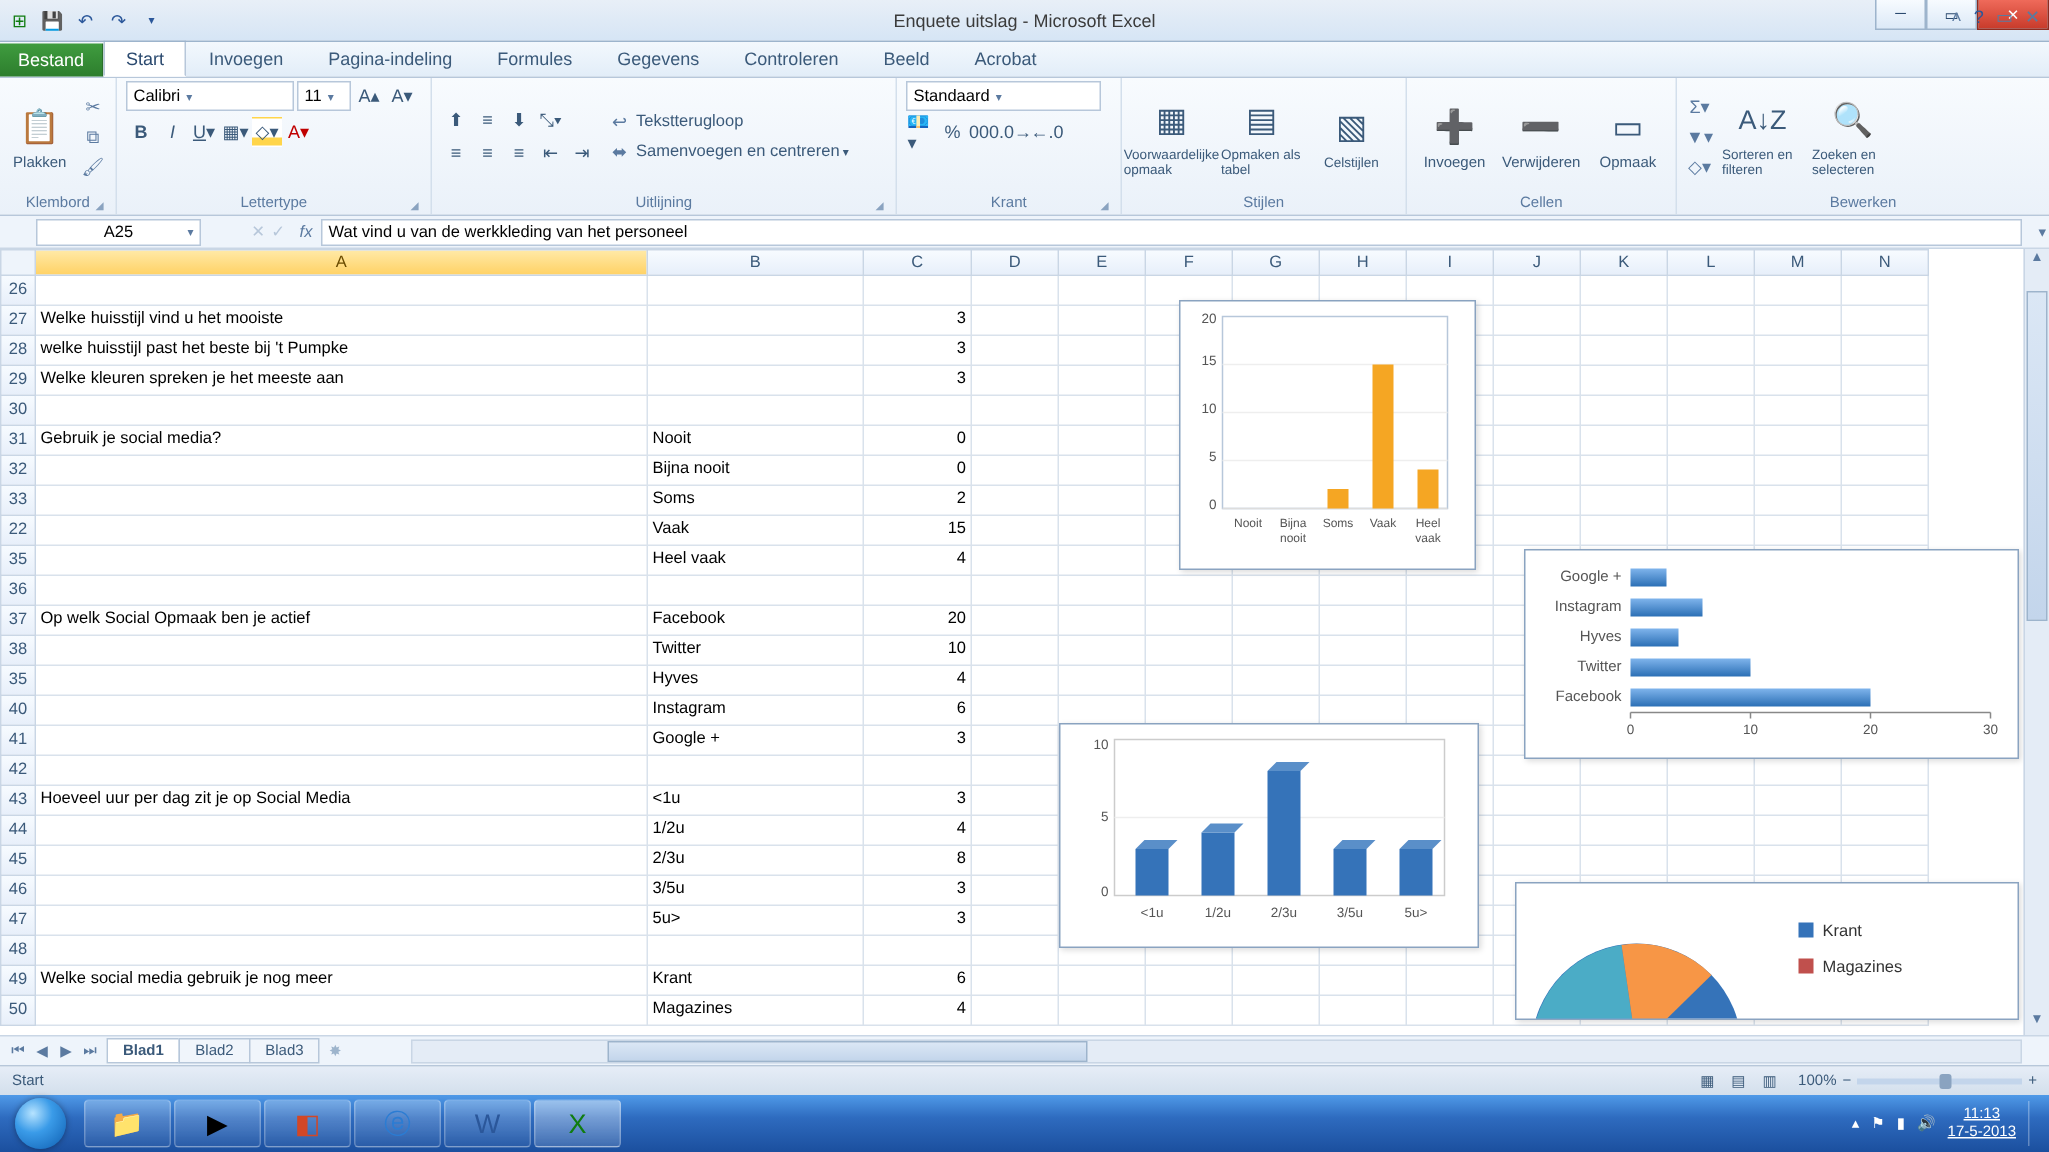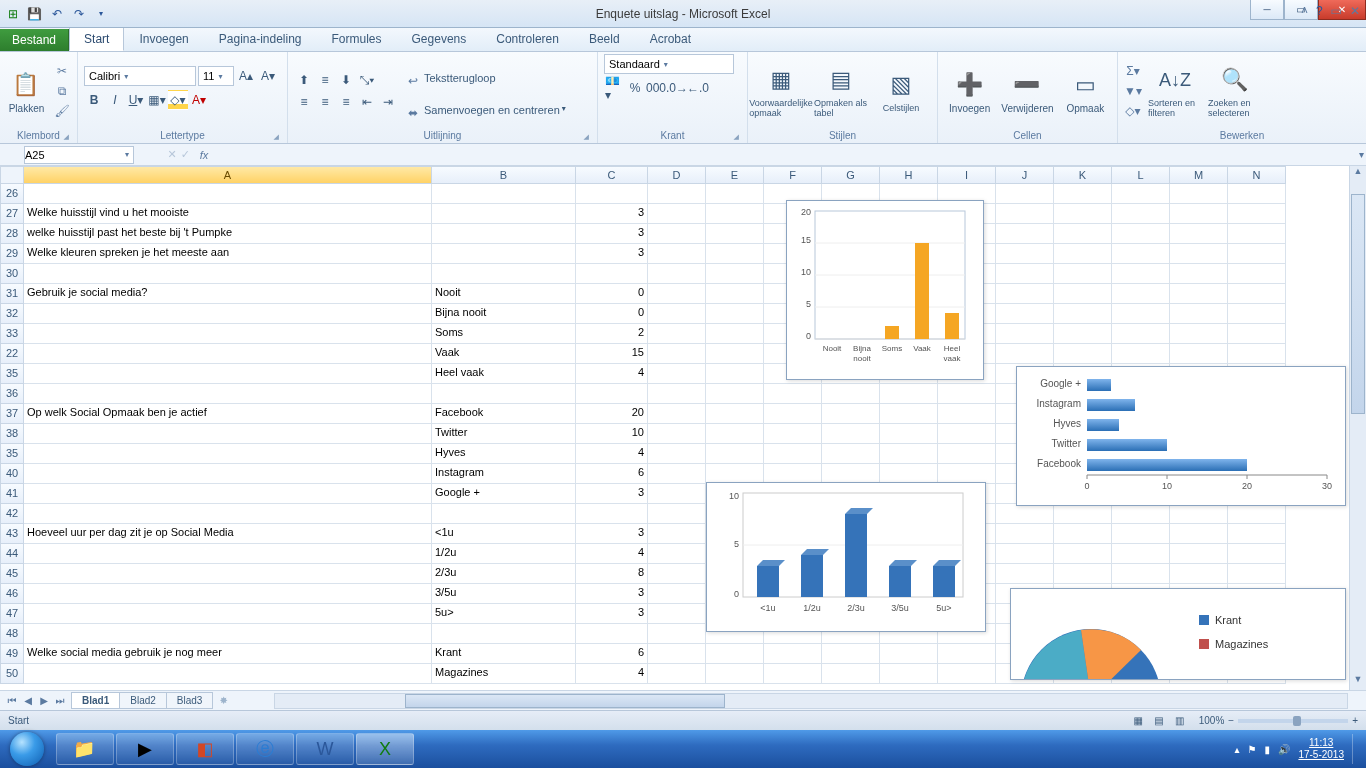--- a/index.html
+++ b/index.html
@@ -24,29 +24,29 @@
   .ribbon { height:92px; background:linear-gradient(#f8fbfe,#eaf1f9); border-bottom:1px solid #b7c7da; display:flex; position:relative;}
   .group { border-right:1px solid #d3dfec; display:flex; flex-direction:column; justify-content:space-between; padding:2px 6px 0;}
   .group-body { flex:1; display:flex; align-items:center; gap:6px;}
   .group-label { text-align:center; font-size:10px; color:#5b7aa0; padding:2px 0; position:relative;}
   .group-label::after { content:"◢"; font-size:7px; position:absolute; right:2px; bottom:2px; color:#8aa3c0;}
   .group-label.nolaunch::after { content:""; }
   .big-btn { display:flex; flex-direction:column; align-items:center; width:54px; font-size:10px; color:#3b5a7a; gap:2px;}
   .big-btn .ico { width:32px; height:32px; display:flex; align-items:center; justify-content:center; font-size:22px;}
   .mini { width:18px; height:18px; display:flex; align-items:center; justify-content:center; color:#5b7aa0; font-size:12px;}
   .col { display:flex; flex-direction:column; gap:2px;}
-  .row { display:flex; gap:2px; margin-top:12px;}
+  .row { display:flex; gap:2px; align-items:center;}
   .combo { border:1px solid #b7c7da; background:#fff; height:20px; font-size:11px; padding:1px 4px; display:flex; align-items:center; gap:4px;}
   .combo::after { content:"▾"; font-size:8px; color:#5b7aa0;}
   .btnrow { display:flex; gap:1px;}
   .sq { width:20px; height:20px; display:flex; align-items:center; justify-content:center; border:1px solid transparent; font-size:12px; color:#3b5a7a;}
 
   
   .fbar { height:22px; border-bottom:1px solid #c9d6e5; display:flex; align-items:center; background:#eef4fb;}
-  .namebox { width:110px; border:1px solid #b7c7da; background:#fff; height:18px; margin-left:24px; display:flex; align-items:center; font-size:11px; position:relative;}
+  .namebox { width:110px; border:1px solid #b7c7da; background:#fff; height:18px; margin-left:24px; display:flex; align-items:center; justify-content:center; font-size:11px; position:relative;}
   .namebox::after { content:"▾"; position:absolute; right:4px; font-size:8px; color:#5b7aa0;}
   .fx { width:20px; text-align:center; color:#5b7aa0; font-style:italic;}
   .formula-input { flex:1; border:1px solid #b7c7da; background:#fff; height:18px; padding:0 4px; font-size:11px; display:flex; align-items:center; margin-right:18px;}
   .fbar-expand { position:absolute; right:2px; font-size:10px; color:#5b7aa0;}
 
   
   .grid-wrap { position:relative; height:524px; background:#fff; overflow:hidden;}
   .corner { position:absolute; left:0; top:0; width:24px; height:18px; background:#eef4fb; border:1px solid #c9d6e5;}
   .colheads { position:absolute; left:24px; top:0; height:18px; display:flex;}
   .colhead { border:1px solid #c9d6e5; border-left:none; background:linear-gradient(#f7fbff,#e7effa); text-align:center; font-size:11px; color:#3b5a7a; height:18px; line-height:16px;}
@@ -278,20 +278,23 @@
 
 <div class="fbar" style="position:relative">
   <div class="namebox">
       <span>A25</span>
     </div>
   <div style="width:60px; display:flex; justify-content:flex-end; gap:4px; color:#b7c7da; padding:0 4px">
     <span>✕</span>
     <span>✓</span>
   </div>
   <div class="fx">fx</div>
+  <div class="formula-input">
+      <span>Wat vind u van de werkkleding van het personeel</span>
+    </div>
   <span class="fbar-expand">▾</span>
 </div>
 
 <div class="grid-wrap">
   <div class="corner"></div>
   <div class="colheads" id="colheads">
       <div class="colhead sel" style="width: 408px;">A</div>
       <div class="colhead" style="width: 144px;">B</div>
       <div class="colhead" style="width: 72px;">C</div>
       <div class="colhead" style="width: 58px;">D</div>

